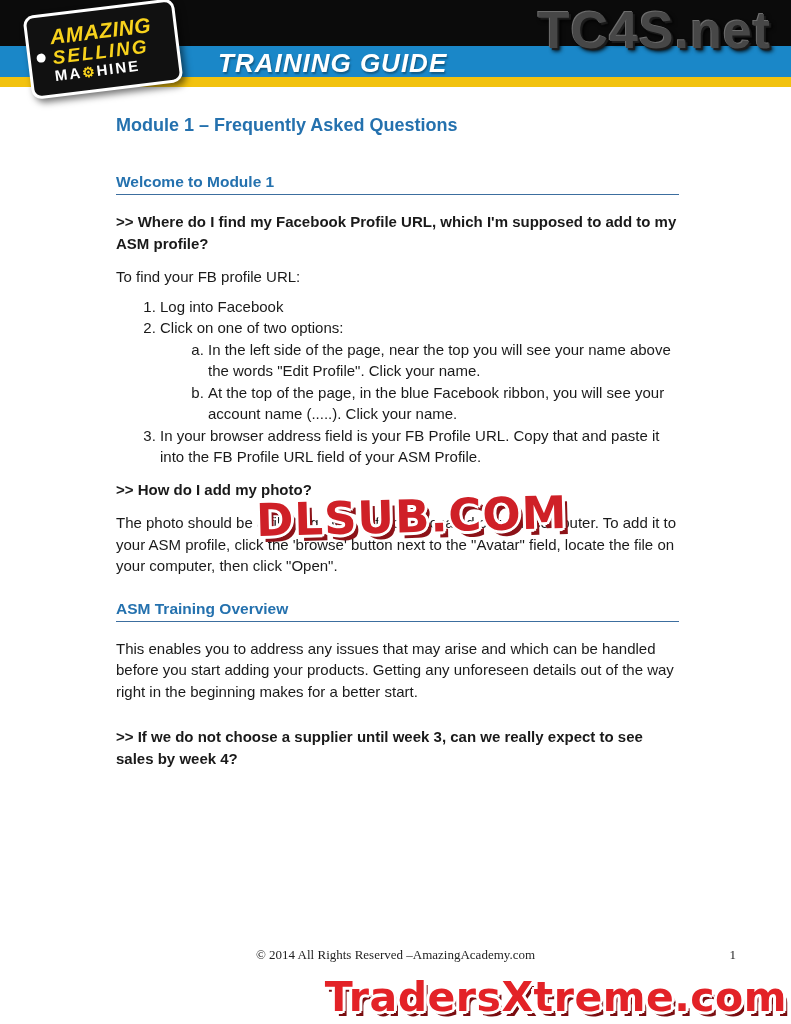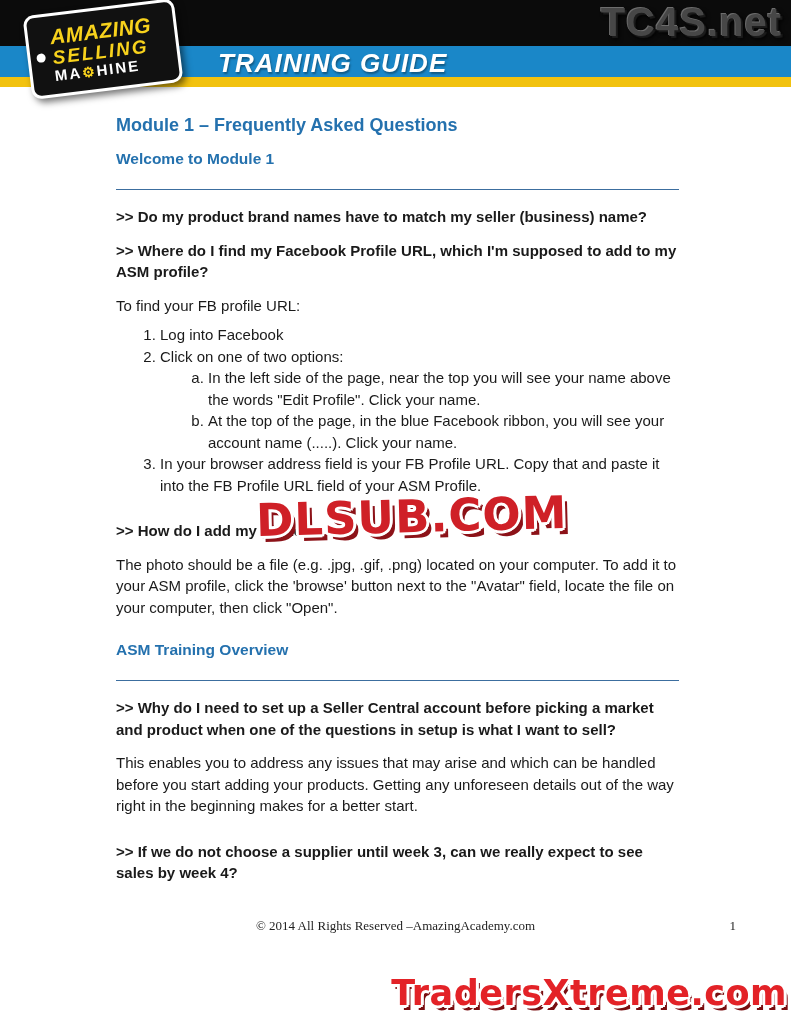--- a/index.html
+++ b/index.html
@@ -27,60 +27,60 @@
     display:flex; flex-direction:column; justify-content:center;
     padding-left:22px; line-height:1.05;
   }
   .badge-hole { position:absolute; left:6px; top:36px; width:9px; height:9px;
     background:#fff; border-radius:50%; }
   .logo-l1 { color:#f8d21c; font-weight:bold; font-style:italic; font-size:21px; letter-spacing:.5px; }
   .logo-l2 { color:#f8d21c; font-weight:bold; font-style:italic; font-size:19px; letter-spacing:2px; }
   .logo-l3 { color:#ffffff; font-weight:bold; font-size:15px; letter-spacing:2px; }
   .gear { color:#f8d21c; font-size:14px; font-style:normal; }
   .tc4s {
-    position:absolute; top:0px; right:9px;
-    font-size:40px; font-weight:bold; letter-spacing:1px;
+    position:absolute; top:0px; right:20px;
+    font-size:52px; font-weight:bold; letter-spacing:1px;
     color:#474747;
     text-shadow:-1px -1px 0 #6d6d6d, 2px 2px 1px #1c1c1c, 3px 3px 4px #000;
   }
 
   
   .content { position:absolute; top:88px; left:0; width:791px; padding:26px 112px 0 116px;
     color:#1a1a1a; font-size:15px; line-height:21.5px; }
-  .doc-title { color:#2471ae; font-size:18px; font-weight:bold; line-height:22px; margin-bottom:13px; }
+  .doc-title { color:#2471ae; font-size:18px; font-weight:bold; line-height:22px; margin-bottom:36px; }
   .sec-head  { color:#2471ae; font-size:15.5px; font-weight:bold; line-height:20px;
-    padding-bottom:20px; border-bottom:1px solid #3c6e9f; margin-bottom:16px; }
+    padding-bottom:2px; border-bottom:1px solid #3c6e9f; margin-bottom:16px; }
   .sec-head.second { margin-top:22px; }
   .question { font-weight:bold; margin-bottom:12px; }
   .para { margin-bottom:15px; }
   .para.tight { margin-bottom:8px; }
-  ol.main { list-style:decimal; margin:6px 0 24px; padding-left:44px; }
+  ol.main { list-style:decimal; margin:6px 0 11px; padding-left:44px; }
   ol.sub  { list-style:lower-alpha; padding-left:48px; }
   ol li { line-height:21.5px; }
   .q-gap { margin-top:24px; }
 
   
-  .footer { position:absolute; top:918px; left:0; width:791px; height:20px;
+  .footer { position:absolute; top:947px; left:0; width:791px; height:20px;
     font-family:"Liberation Serif", serif; font-size:13px; color:#1f1f1f; }
   .footer-copy { position:absolute; left:0; right:0; text-align:center; }
   .footer-page { position:absolute; right:55px; top:0; }
 
   
   .stamp-dlsub {
     position:absolute; top:490px; left:256px;
     font-family:"DejaVu Sans", sans-serif; font-weight:bold; font-size:45px;
     color:#cf2027; letter-spacing:1px; transform:rotate(-1.5deg);
     text-shadow:
       -2px -2px 0 #fff, 2px -2px 0 #fff, -2px 2px 0 #fff, 2px 2px 0 #fff,
       -3px 0 0 #fff, 3px 0 0 #fff, 0 3px 0 #fff, 0 -3px 0 #fff,
       5px 6px 0 #8c1218;
   }
   .wm-traders {
     position:absolute; top:973px; right:4px;
-    font-family:"DejaVu Sans", sans-serif; font-weight:bold; font-size:35px;
+    font-family:"DejaVu Sans", sans-serif; font-weight:bold; font-size:41px;
     color:#e32227; letter-spacing:.5px;
     text-shadow:
       -2px -2px 0 #fff, 2px -2px 0 #fff, -2px 2px 0 #fff, 2px 2px 0 #fff,
       -3px 0 0 #fff, 3px 0 0 #fff, 0 3px 0 #fff, 0 -3px 0 #fff,
       4px 5px 0 #7a0d10;
   }
 </style>
 </head>
 <body>
 
@@ -98,42 +98,40 @@
       <span class="logo-l3"><span>MA</span><span class="gear">⚙</span><span>HINE</span></span>
     </div>
     <div class="tc4s">TC4S.net</div>
   </div>
 
   <div class="content">
     <div class="doc-title">Module 1 – Frequently Asked Questions</div>
 
     <div class="sec-head">Welcome to Module 1</div>
 
-    <div class="question">&gt;&gt; Do my product brand names have to match my seller (business) name?</div>
 
     <div class="question">&gt;&gt; Where do I find my Facebook Profile URL, which I'm supposed to add to my ASM profile?</div>
     <div class="para tight">To find your FB profile URL:</div>
 
     <ol class="main">
       <li><span>Log into Facebook</span></li>
       <li><span>Click on one of two options:</span>
         <ol class="sub">
           <li><span>In the left side of the page, near the top you will see your name above the words "Edit Profile".  Click your name.</span></li>
           <li><span>At the top of the page, in the blue Facebook ribbon, you will see your account name (.....). Click your name.</span></li>
         </ol>
       </li>
       <li><span>In your browser address field is your FB Profile URL.  Copy that and paste it into the FB Profile URL field of your ASM Profile.</span></li>
     </ol>
 
     <div class="question">&gt;&gt; How do I add my photo?</div>
     <div class="para">The photo should be a file (e.g. .jpg, .gif, .png) located on your computer.  To add it to your ASM profile, click the 'browse' button next to the "Avatar" field, locate the file on your computer, then click "Open".</div>
 
     <div class="sec-head second">ASM Training Overview</div>
 
-    <div class="question">&gt;&gt; Why do I need to set up a Seller Central account before picking a market and product when one of the questions in setup is what I want to sell?</div>
     <div class="para">This enables you to address any issues that may arise and which can be handled before you start adding your products.  Getting any unforeseen details out of the way right in the beginning makes for a better start.</div>
 
     <div class="question q-gap">&gt;&gt; If we do not choose a supplier until week 3, can we really expect to see sales by week 4?</div>
   </div>
 
   <div class="footer">
     <div class="footer-copy">© 2014 All Rights Reserved –AmazingAcademy.com</div>
     <div class="footer-page">1</div>
   </div>
 

